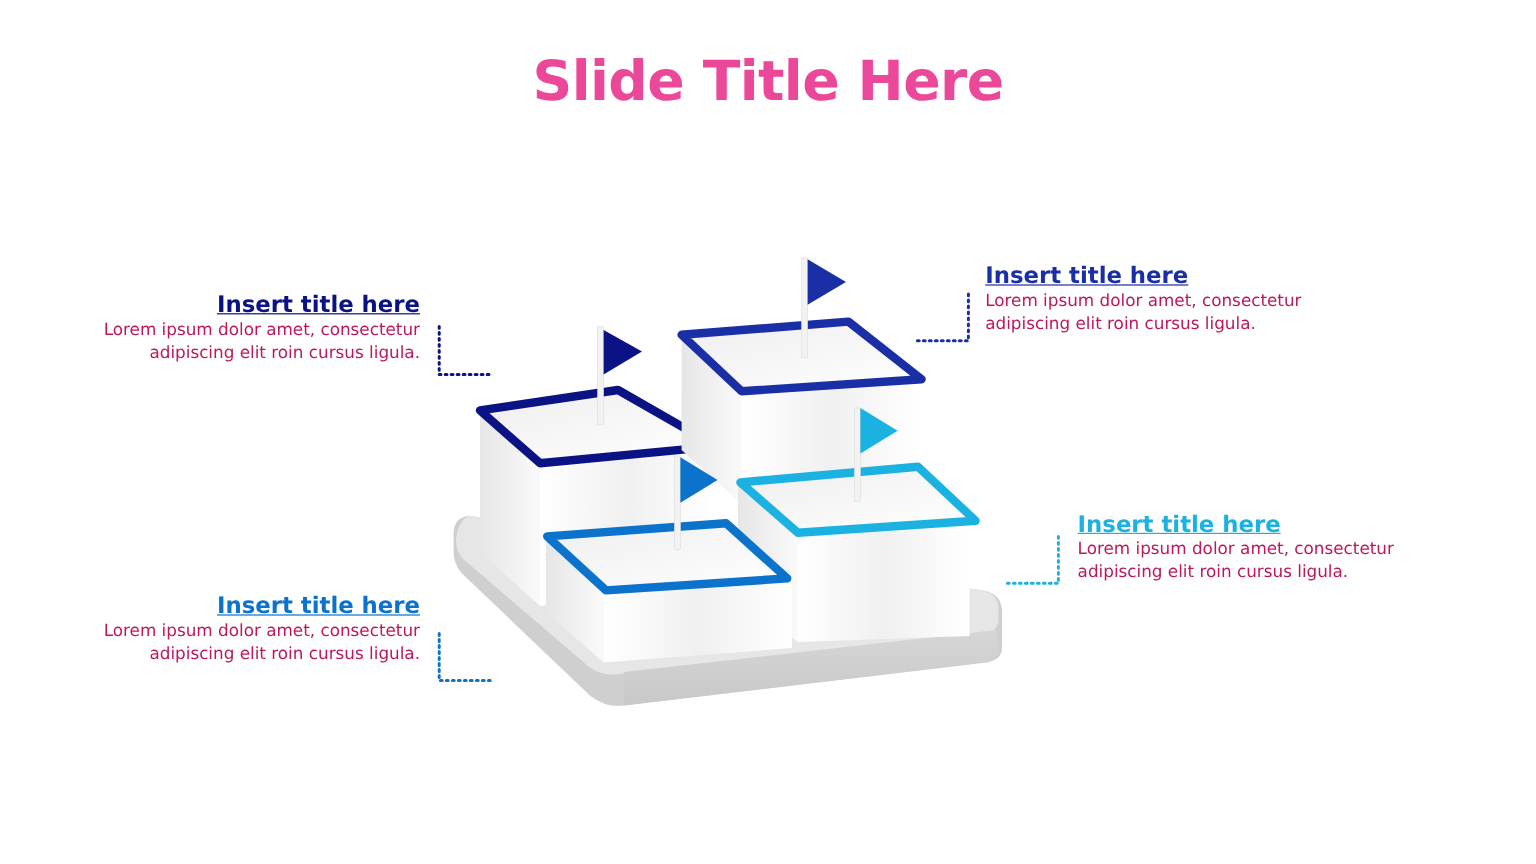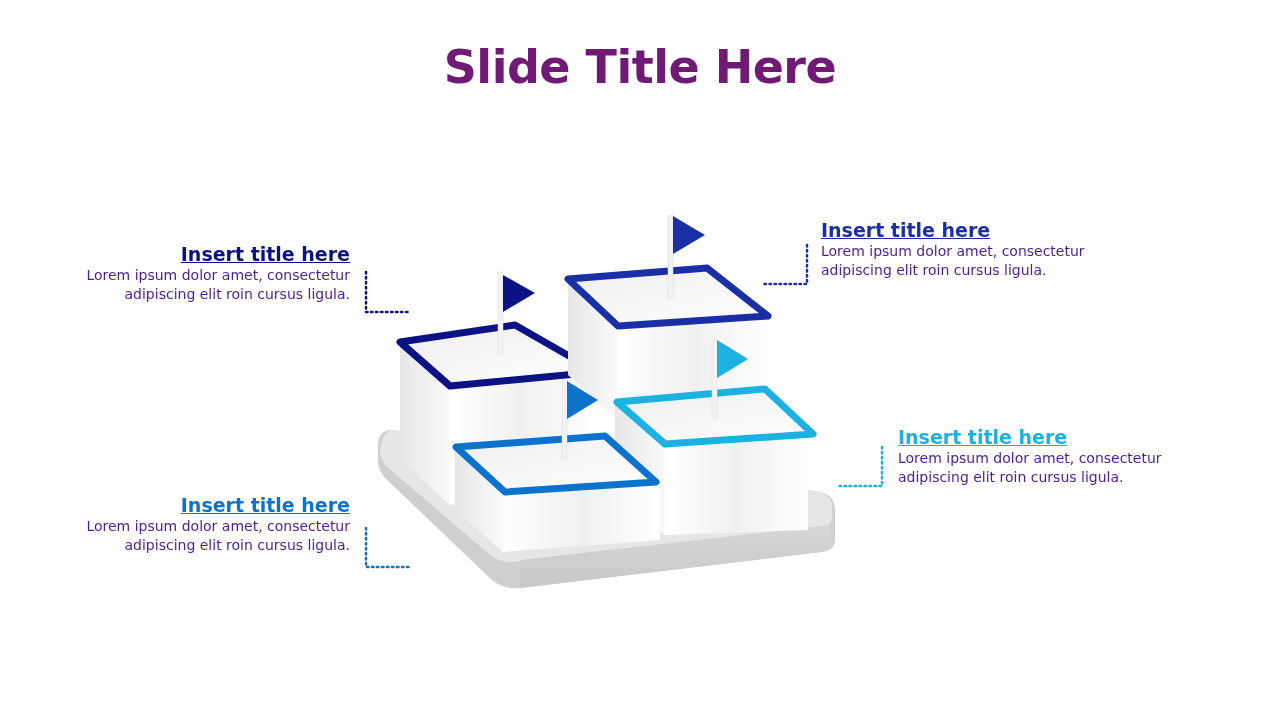--- a/index.html
+++ b/index.html
@@ -1,20 +1,20 @@
 <!DOCTYPE html>
 <html><head>
 <meta charset="utf-8">
 <style>
   html, body { margin:0; padding:0; background:#ffffff; }
   body { width:1280px; height:720px; position:relative; overflow:hidden; font-family:"DejaVu Sans", sans-serif; }
-  .slide-title { position:absolute; left:0; top:40px; width:1280px; text-align:center; font-size:46px; font-weight:bold; color:#701a75; letter-spacing:-0.5px; }
+  .slide-title { position:absolute; left:0; top:40px; width:1280px; text-align:center; font-size:46px; font-weight:bold; color:#ec4899; letter-spacing:-0.5px; }
   .callout { position:absolute; width:300px; }
   .callout .ct { font-size:19px; font-weight:bold; line-height:24px; white-space:nowrap;text-decoration:underline; }
-  .callout .cb { font-size:14px; line-height:19px; color:#4c1d95; white-space:nowrap; }
+  .callout .cb { font-size:14px; line-height:19px; color:#be185d; white-space:nowrap; }
   .right-align { text-align:right; }
   svg.diagram { position:absolute; left:0; top:0; }
 </style>
 </head>
 <body>
 
 <div class="slide-title">Slide Title Here</div>
 
 <svg class="diagram" width="1280" height="720" viewBox="0 0 1280 720">
   <defs>

